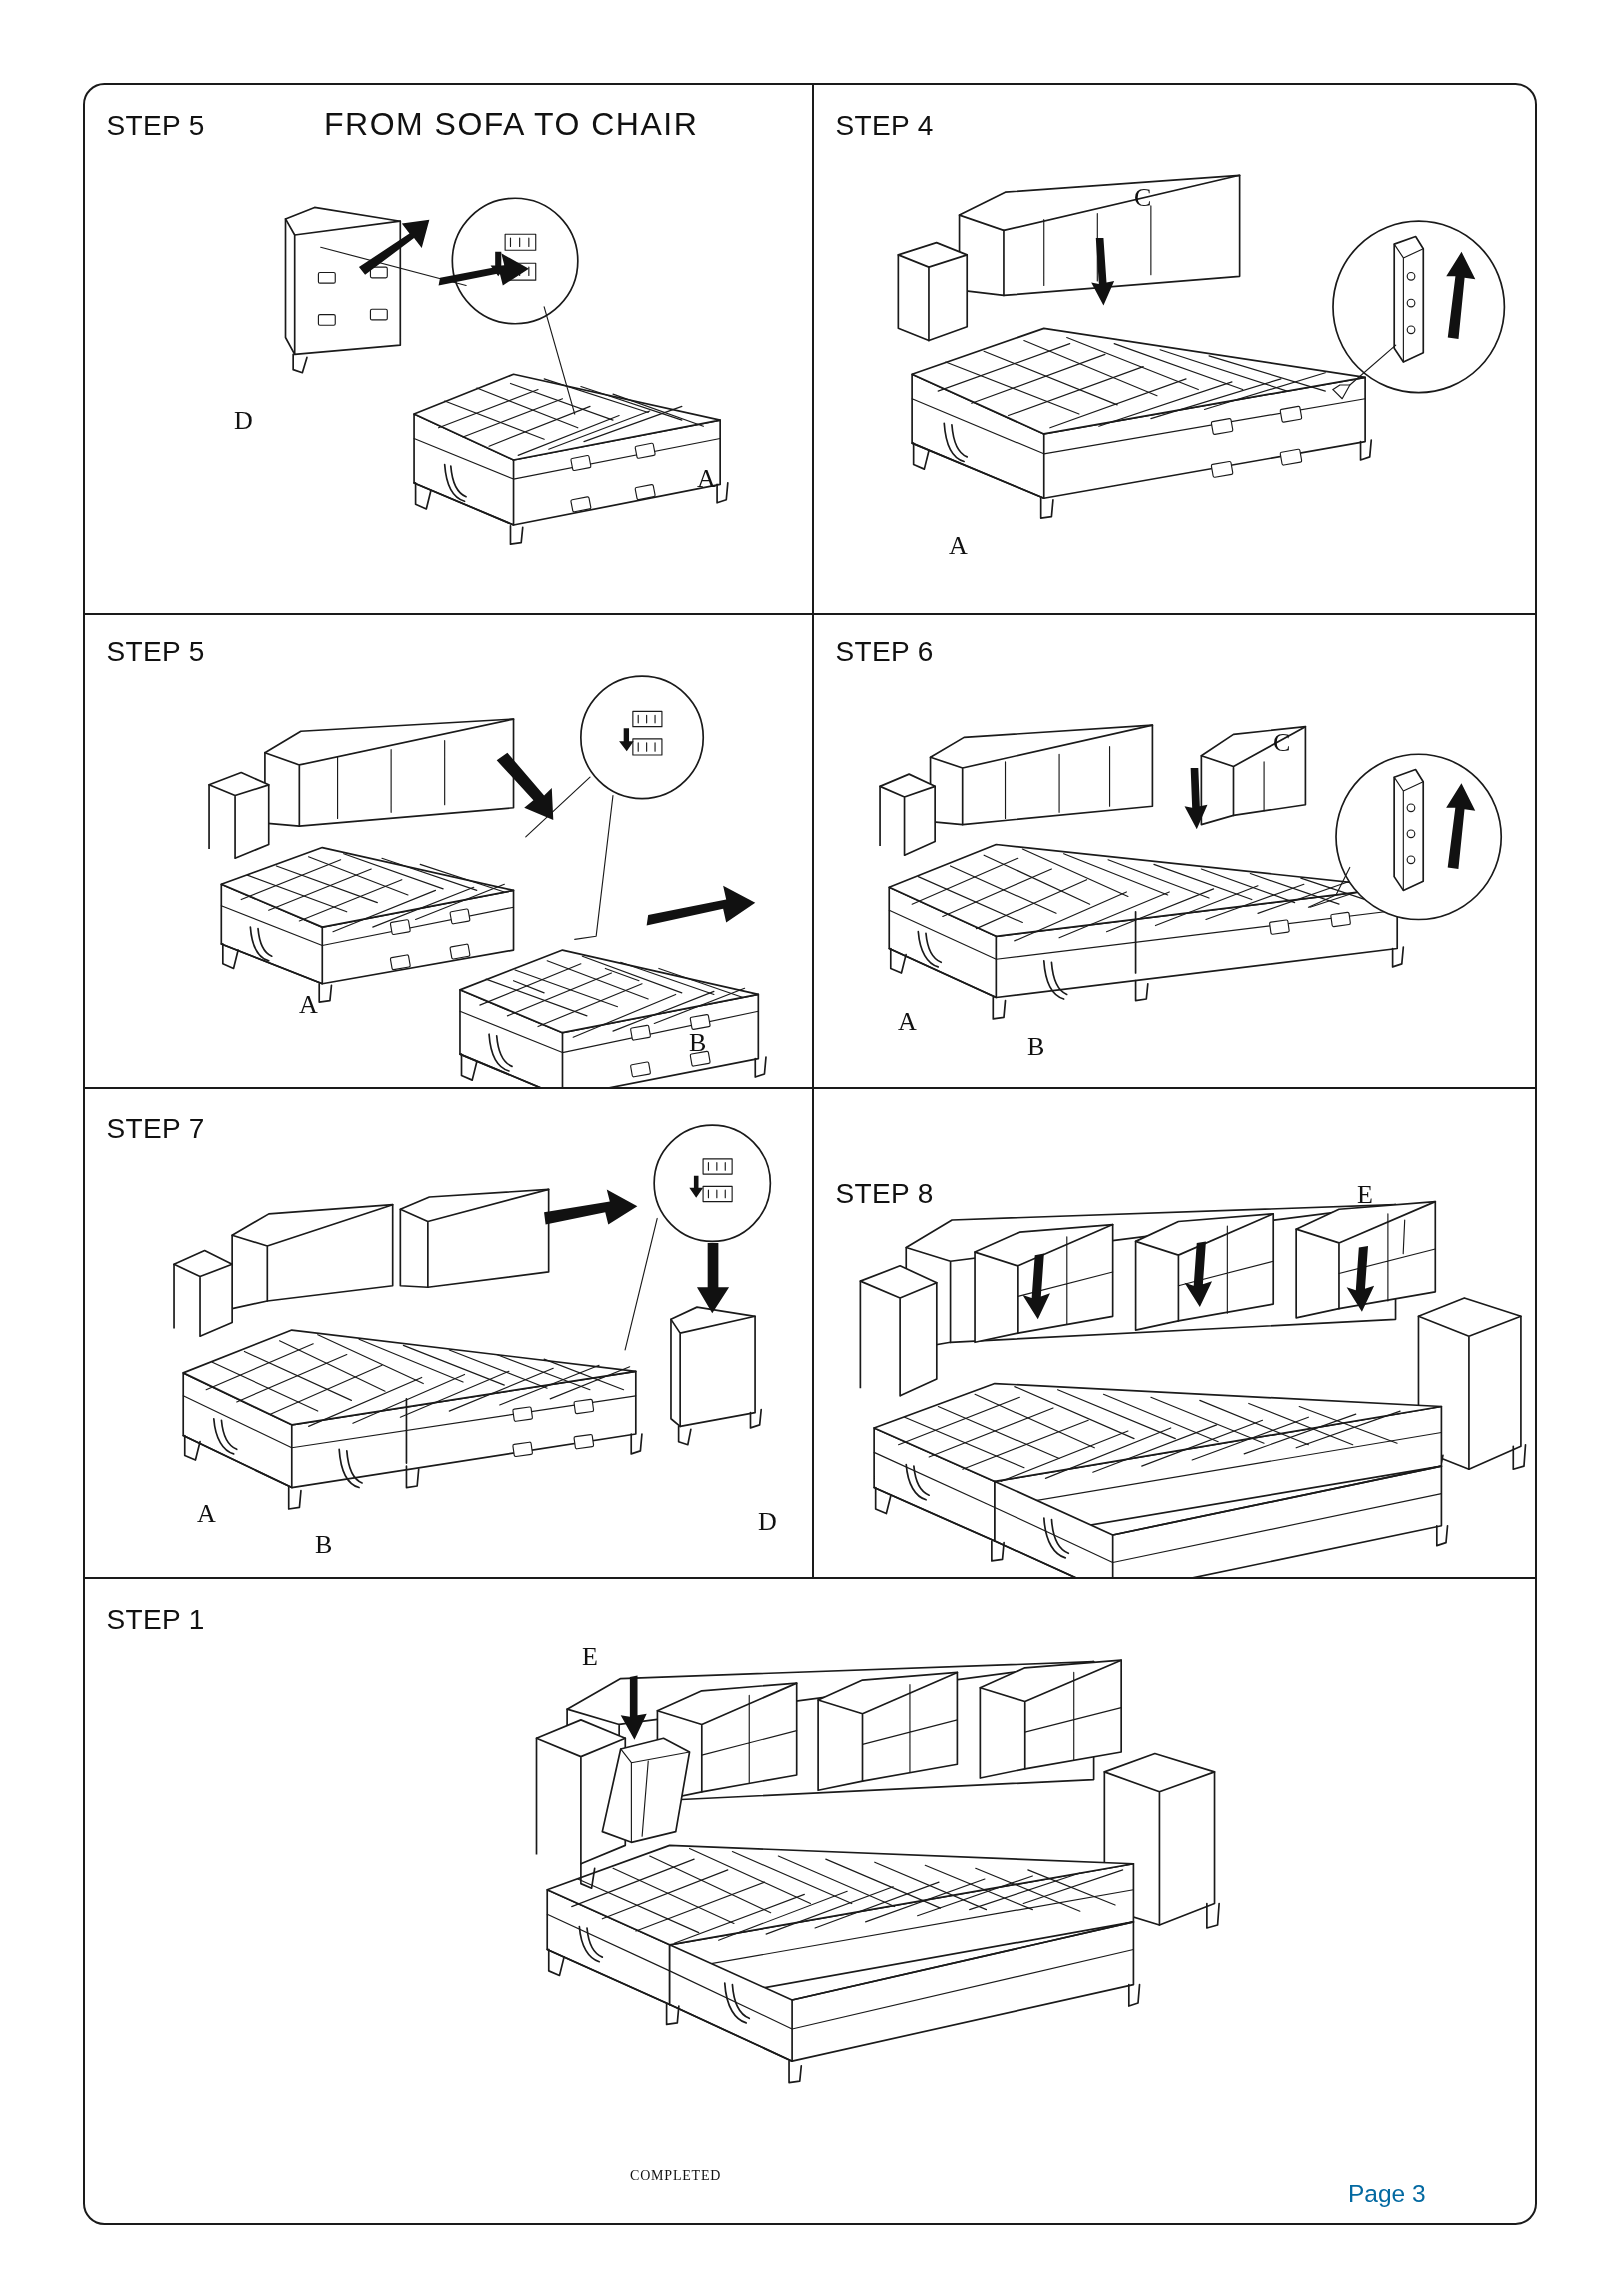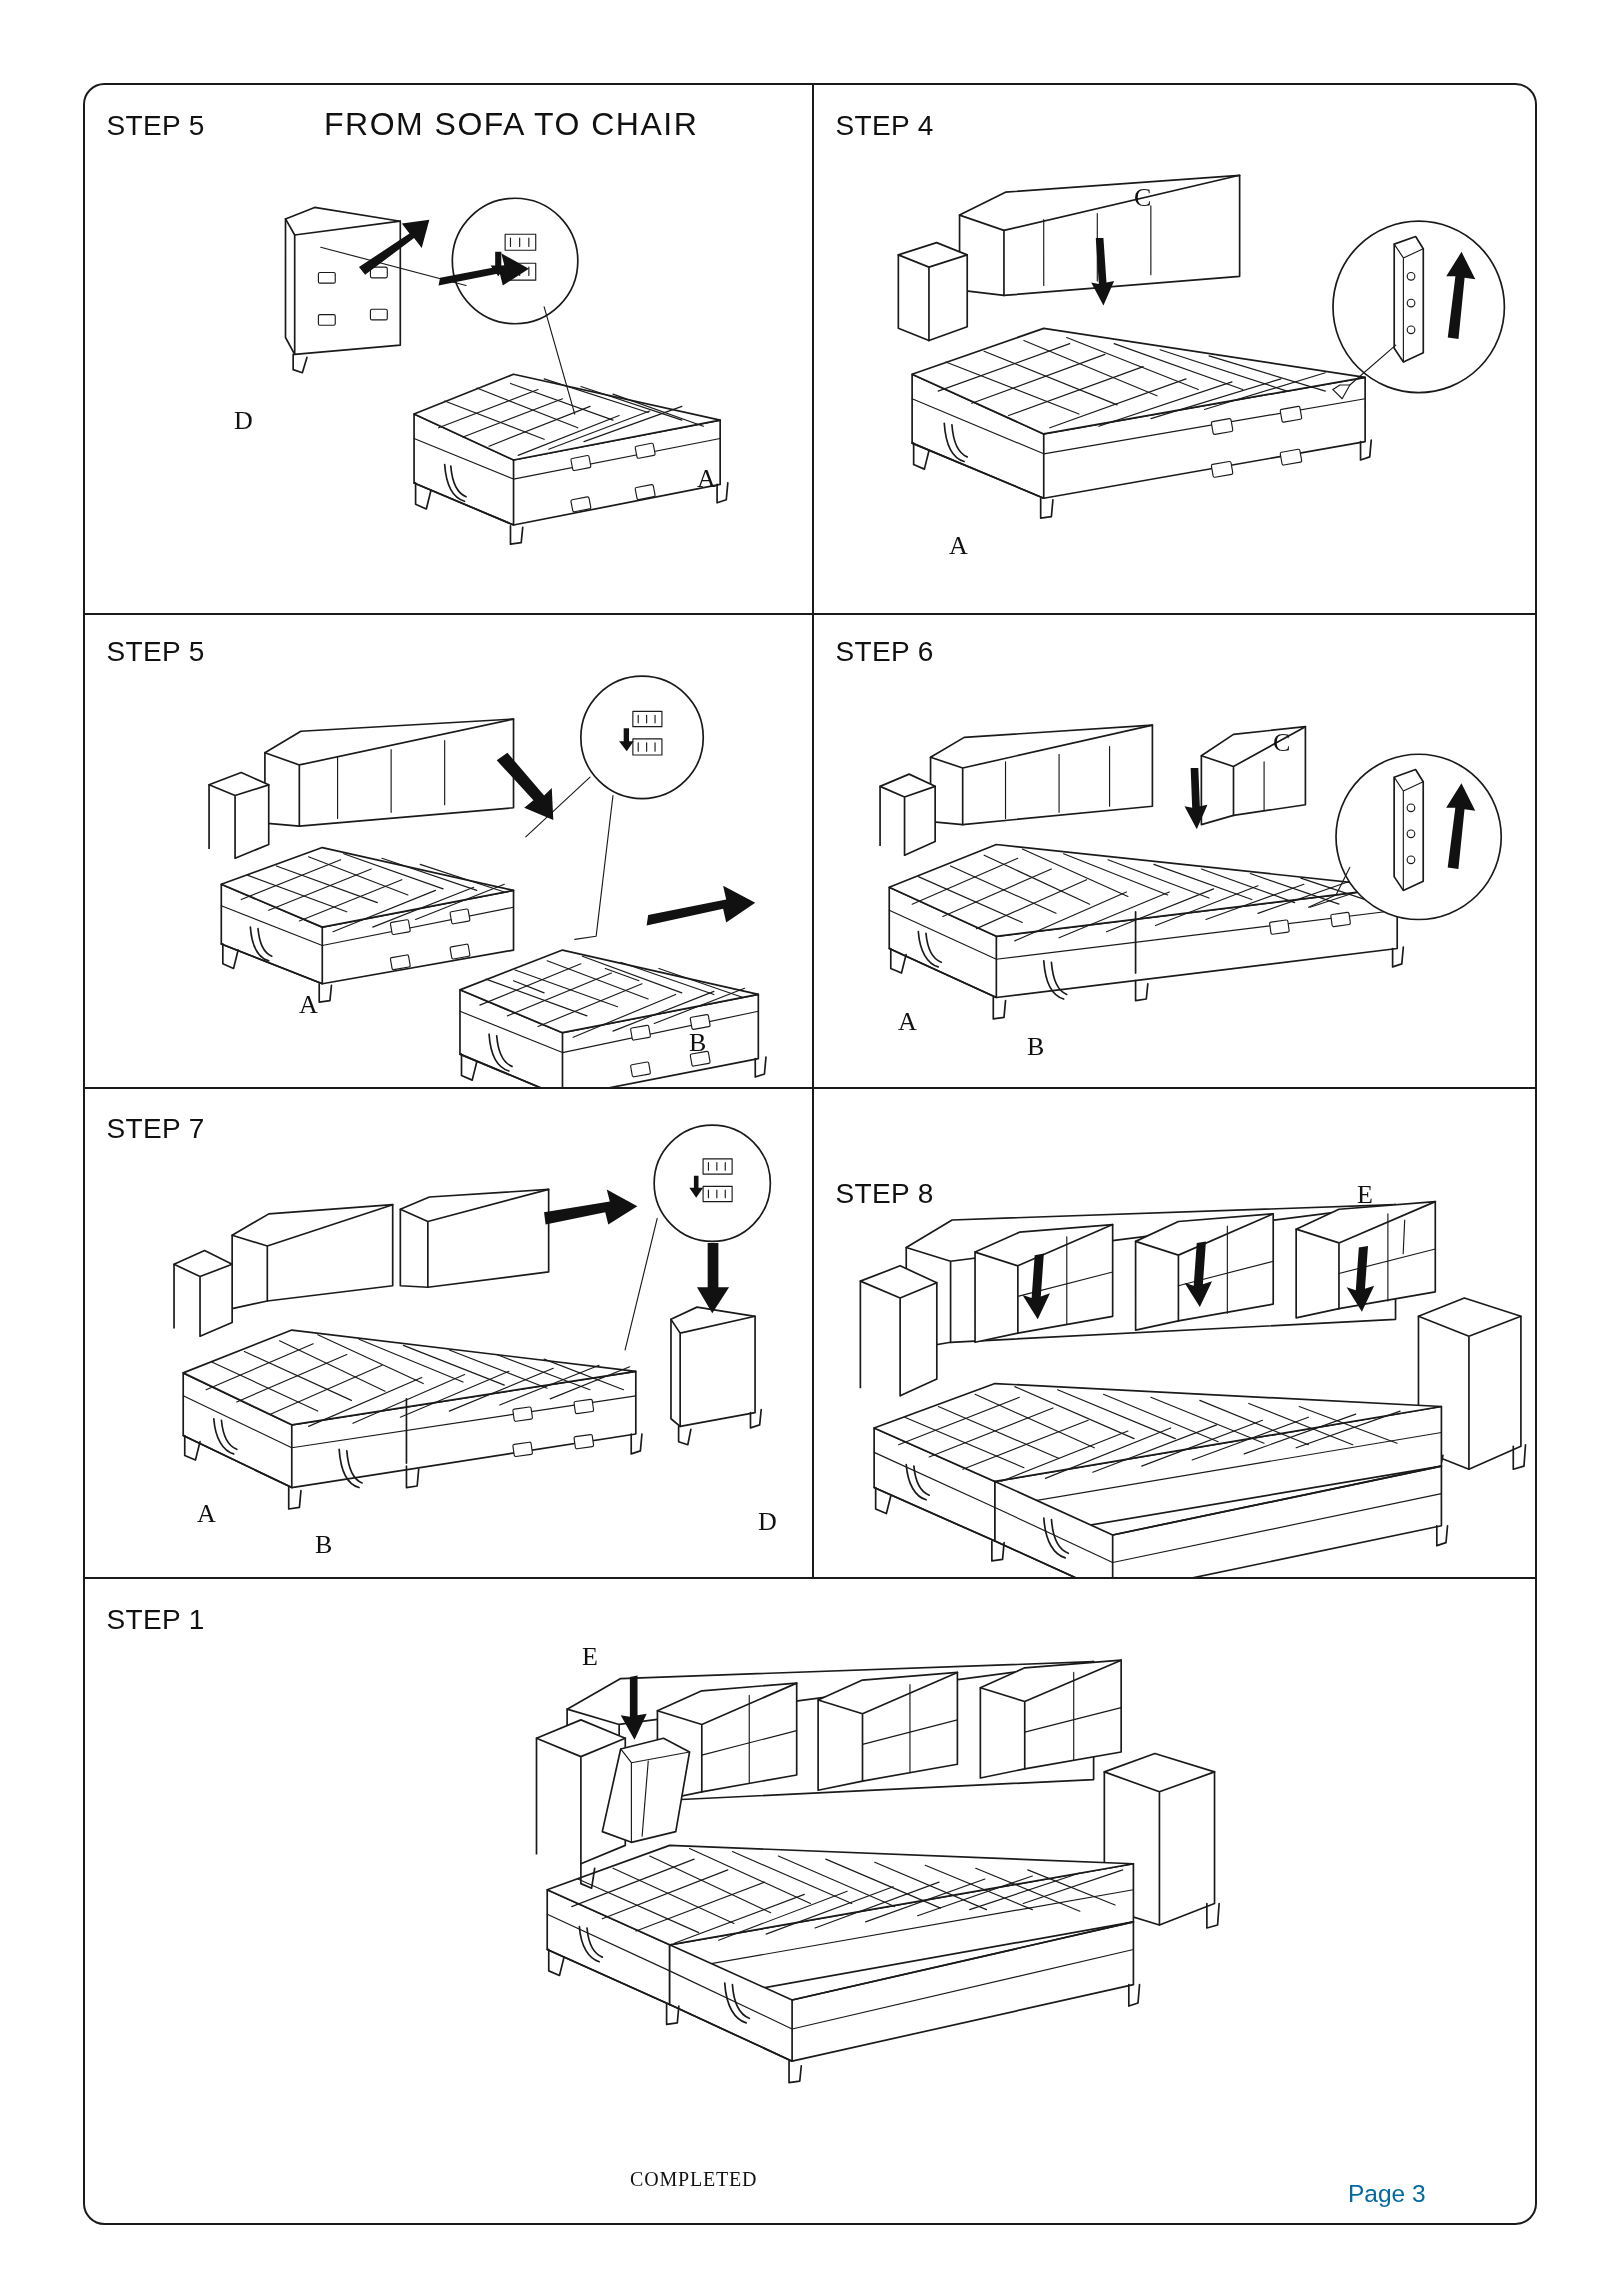--- a/index.html
+++ b/index.html
@@ -58,21 +58,21 @@
   }
   .serif-label {
     position: absolute;
     font-family: "Liberation Serif", serif;
     font-size: 26px;
     color: #111;
   }
   .completed {
     position: absolute;
     font-family: "Liberation Serif", serif;
-    font-size: 20px;
+    font-size: 14px;
     letter-spacing: 0.8px;
     color: #111;
   }
   .page-num {
     position: absolute;
     font-size: 24.5px;
     color: #0369a1;
     font-family: "Liberation Sans", sans-serif;
   }
   svg { display: block; }

